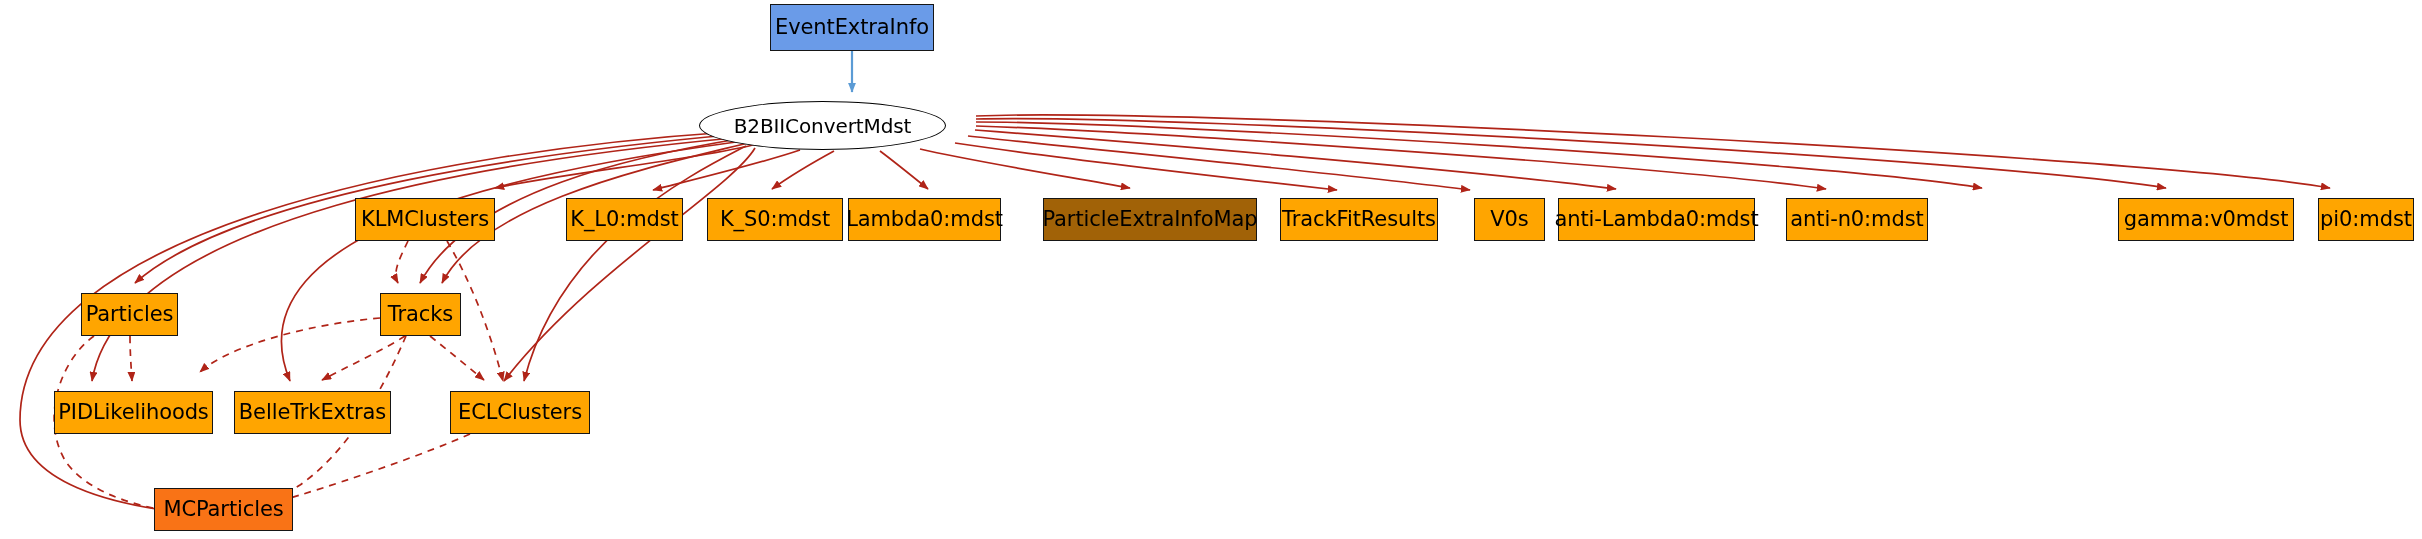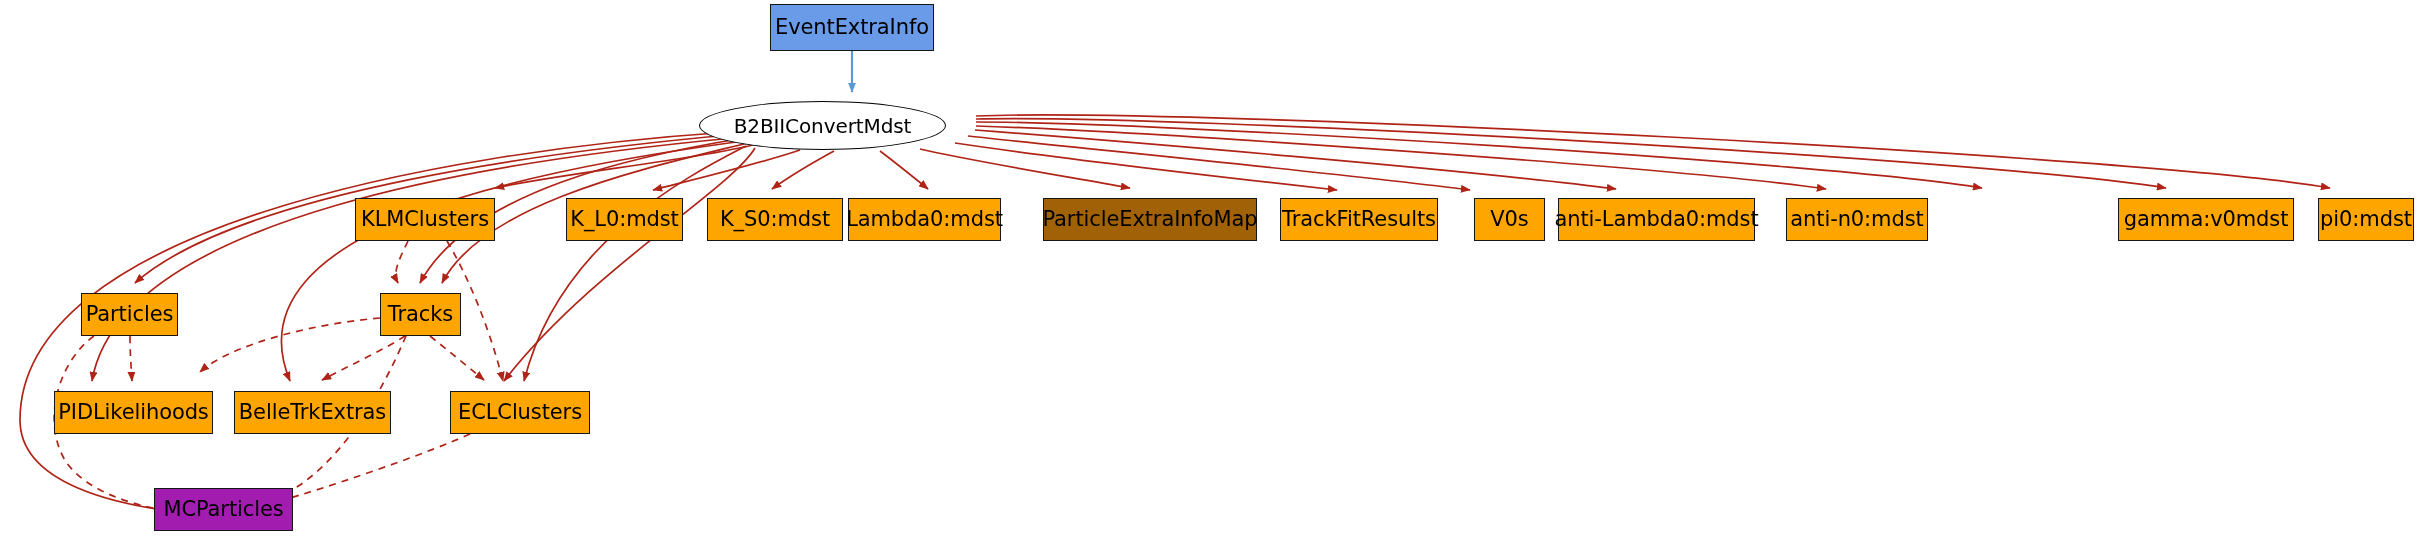--- a/index.html
+++ b/index.html
@@ -192,17 +192,17 @@
   </div>
 
   <div class="node node-box" style="left:234px; top:391px; width:157px; height:43px; background:#FFA500;">
     <span class="node-label">BelleTrkExtras</span>
   </div>
 
   <div class="node node-box" style="left:450px; top:391px; width:140px; height:43px; background:#FFA500;">
     <span class="node-label">ECLClusters</span>
   </div>
 
-  <div class="node node-box" style="left:154px; top:488px; width:139px; height:43px; background:#a21caf;">
+  <div class="node node-box" style="left:154px; top:488px; width:139px; height:43px; background:#f97316;">
     <span class="node-label">MCParticles</span>
   </div>
 
 </div>
 
 </body></html>

